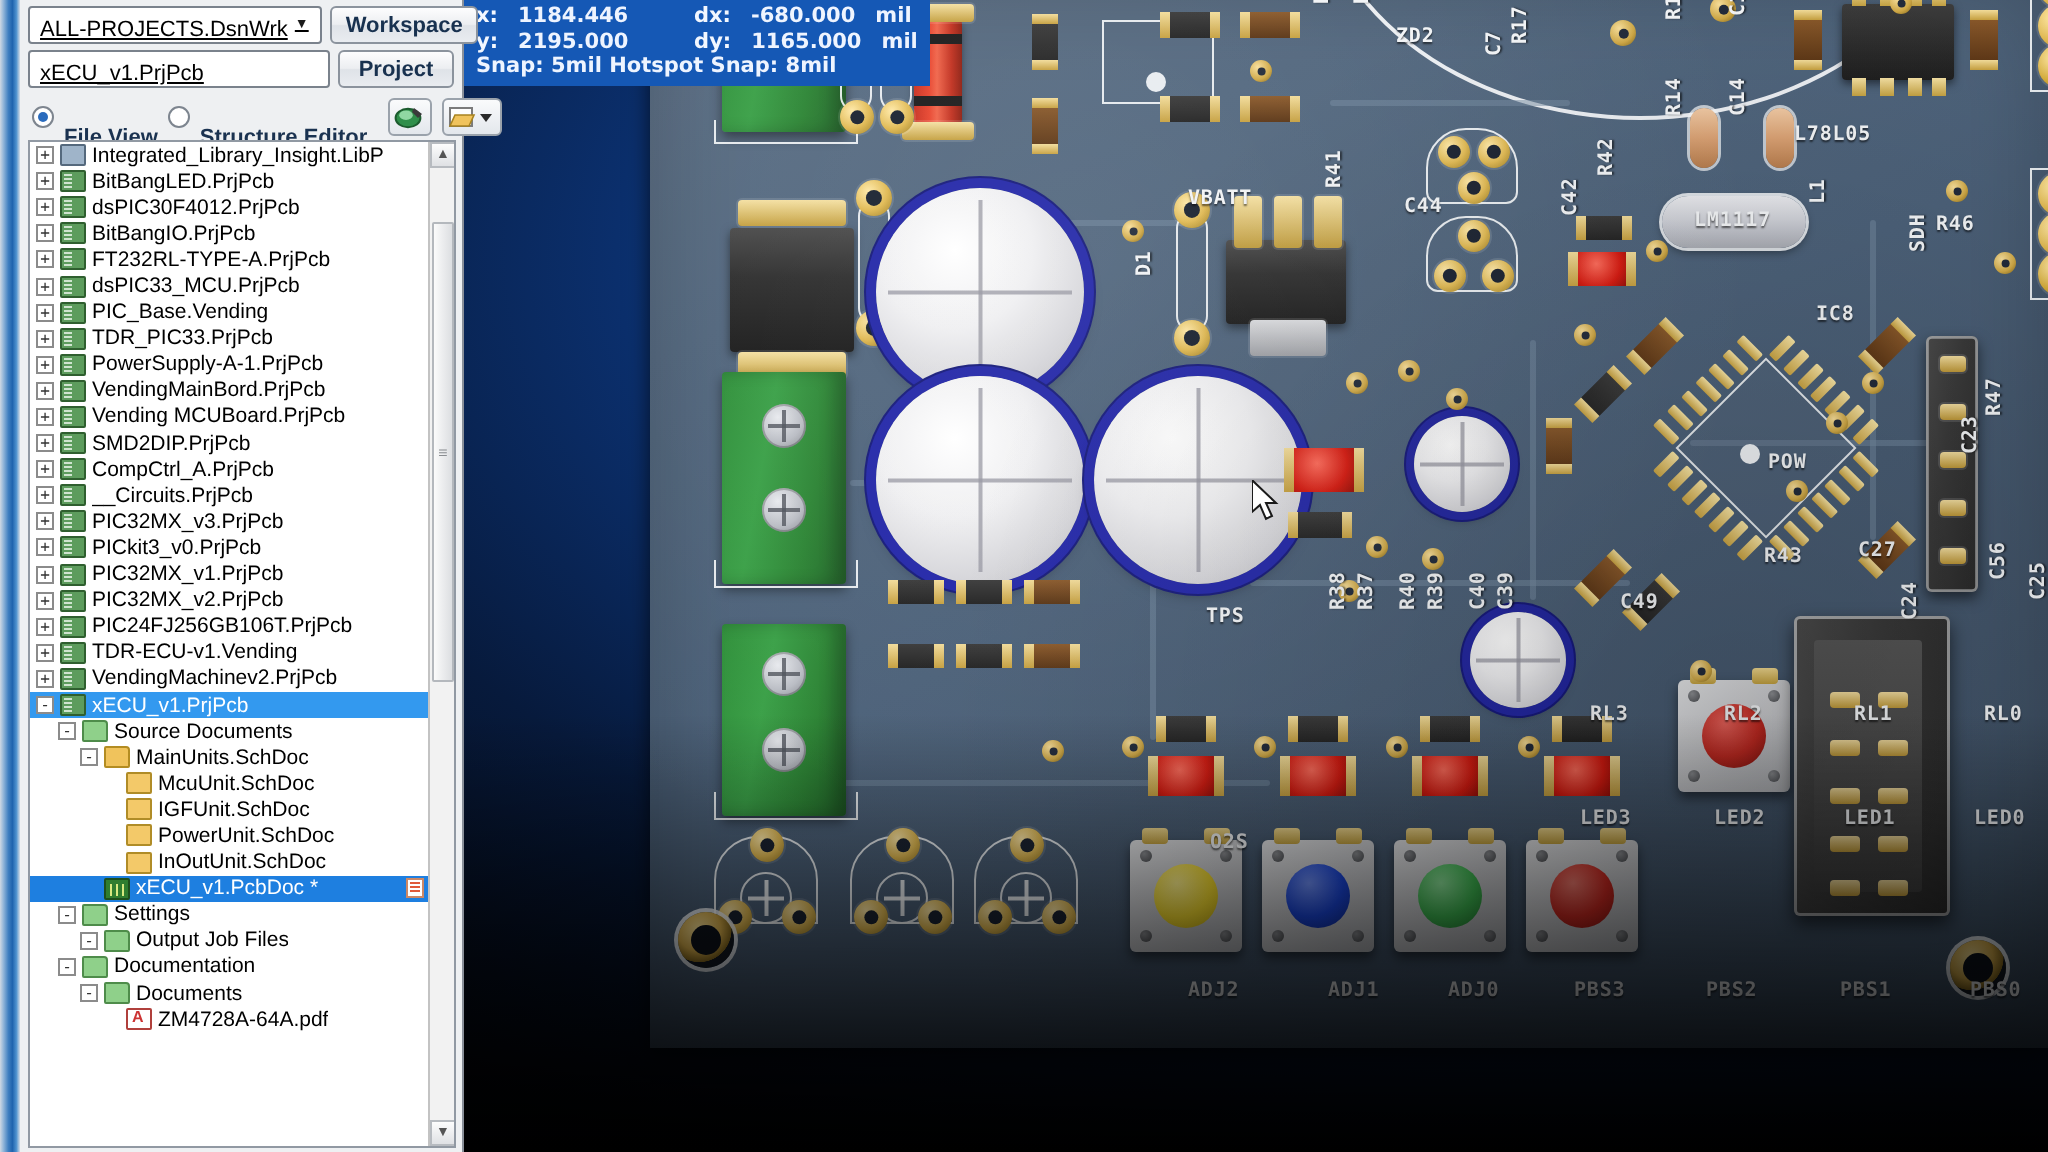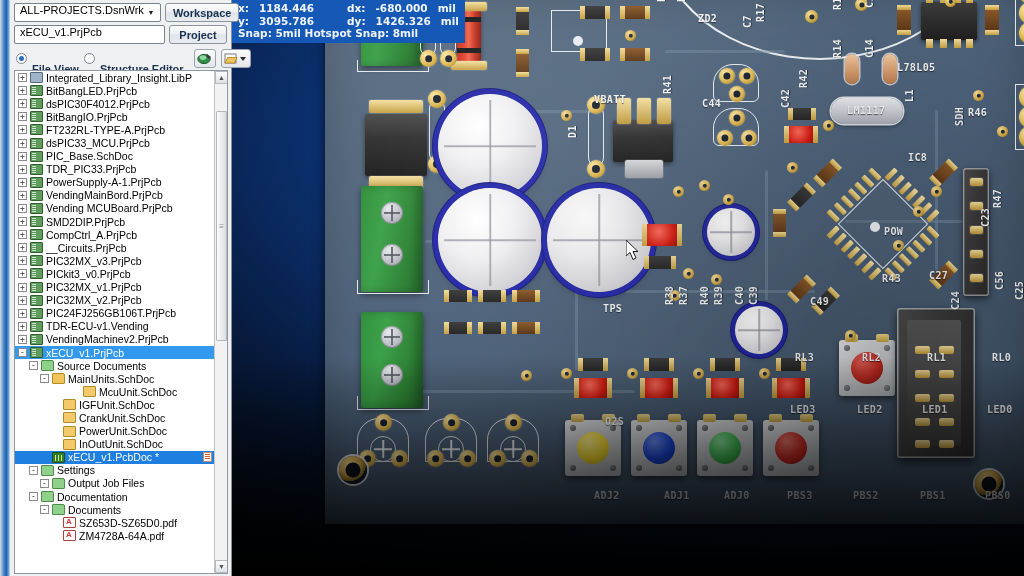--- a/index.html
+++ b/index.html
@@ -32,22 +32,22 @@
     z-index: 30;
     font-size: 11px;
     color: #111;
   }
   .panel-top { padding: 3px 4px 0 4px; }
 
   .combo-row { display: flex; align-items: center; gap: 4px; margin-bottom: 3px; }
   .combo {
     flex: 1 1 auto; height: 19px; background: #fff;
     border: 1px solid #7a828c; border-radius: 2px;
-    display: flex; align-items: flex-start; padding: 0 2px 0 5px;
-    font-size: 11px; color: #000; position: relative;
+    display: flex; align-items: flex-end; padding: 0 2px 0 5px;
+    font-size: 11px; color: #000; position: relative; text-decoration: underline;
   }
   .combo .cval { flex: 1 1 auto; white-space: nowrap; overflow: hidden; }
   .combo .carrow {
     width: 14px; height: 17px; display: flex; align-items: center; justify-content: center;
     font-size: 7px; color: #1b1b1b;
   }
   .btn-side {
     flex: 0 0 auto; height: 19px; min-width: 58px; padding: 0 7px;
     background: linear-gradient(to bottom, #fdfdfe 0%, #eceef1 48%, #dfe3e8 52%, #e9ecf0 100%);
     border: 1px solid #8b939d; border-radius: 3px;
@@ -882,23 +882,23 @@
     <div class="hud">
       <div class="ln">
         <span class="k">x:</span>
         <span class="c1">1184.446</span>
         <span class="k">dx:</span>
         <span>-680.000</span>
         <span>mil</span>
       </div>
       <div class="ln">
         <span class="k">y:</span>
-        <span class="c1">3095.786</span>
+        <span class="c1">2195.000</span>
         <span class="k">dy:</span>
-        <span>1426.326</span>
+        <span>1165.000</span>
         <span>mil</span>
       </div>
       <div>Snap: 5mil Hotspot Snap: 8mil</div>
     </div>
 
     <svg class="cursor" width="16" height="22" style="left:394px; top:240px;">
       <polygon points="0,0 0,16 4,12.5 7,19.5 10,18 7,11.5 12,11.5" fill="#ffffff" stroke="#1a1a1a" stroke-width="1"></polygon>
     </svg>
   </div>
 
@@ -971,21 +971,21 @@
             <span class="tlabel">FT232RL-TYPE-A.PrjPcb</span>
           </div>
           <div class="trow" style="padding-left: 3px;">
             <span class="plus">+</span>
             <span class="ico prj"></span>
             <span class="tlabel">dsPIC33_MCU.PrjPcb</span>
           </div>
           <div class="trow" style="padding-left: 3px;">
             <span class="plus">+</span>
             <span class="ico prj"></span>
-            <span class="tlabel">PIC_Base.SchDoc</span>
+            <span class="tlabel">PIC_Base.Vending</span>
           </div>
           <div class="trow" style="padding-left: 3px;">
             <span class="plus">+</span>
             <span class="ico prj"></span>
             <span class="tlabel">TDR_PIC33.PrjPcb</span>
           </div>
           <div class="trow" style="padding-left: 3px;">
             <span class="plus">+</span>
             <span class="ico prj"></span>
             <span class="tlabel">PowerSupply-A-1.PrjPcb</span>
@@ -1058,34 +1058,29 @@
           <div class="trow" style="padding-left: 14px;">
             <span class="plus">-</span>
             <span class="ico fold"></span>
             <span class="tlabel">Source Documents</span>
           </div>
           <div class="trow" style="padding-left: 25px;">
             <span class="plus">-</span>
             <span class="ico fold y"></span>
             <span class="tlabel">MainUnits.SchDoc</span>
           </div>
-          <div class="trow" style="padding-left: 56px;">
+          <div class="trow" style="padding-left: 36px;">
             <span class="plus hidden">+</span>
             <span class="ico sch"></span>
             <span class="tlabel">McuUnit.SchDoc</span>
           </div>
           <div class="trow" style="padding-left: 36px;">
             <span class="plus hidden">+</span>
             <span class="ico sch"></span>
             <span class="tlabel">IGFUnit.SchDoc</span>
-          </div>
-          <div class="trow" style="padding-left: 36px;">
-            <span class="plus hidden">+</span>
-            <span class="ico sch"></span>
-            <span class="tlabel">CrankUnit.SchDoc</span>
           </div>
           <div class="trow" style="padding-left: 36px;">
             <span class="plus hidden">+</span>
             <span class="ico sch"></span>
             <span class="tlabel">PowerUnit.SchDoc</span>
           </div>
           <div class="trow" style="padding-left: 36px;">
             <span class="plus hidden">+</span>
             <span class="ico sch"></span>
             <span class="tlabel">InOutUnit.SchDoc</span>
@@ -1112,25 +1107,20 @@
             <span class="tlabel">Documentation</span>
           </div>
           <div class="trow" style="padding-left: 25px;">
             <span class="plus">-</span>
             <span class="ico fold"></span>
             <span class="tlabel">Documents</span>
           </div>
           <div class="trow" style="padding-left: 36px;">
             <span class="plus hidden">+</span>
             <span class="ico pdf"></span>
-            <span class="tlabel">SZ653D-SZ65D0.pdf</span>
-          </div>
-          <div class="trow" style="padding-left: 36px;">
-            <span class="plus hidden">+</span>
-            <span class="ico pdf"></span>
             <span class="tlabel">ZM4728A-64A.pdf</span>
           </div>
         </div>
       <div class="tree-sb">
         <div class="sb-arrow up">▲</div>
         <div class="sb-thumb">
             <span>≡</span>
           </div>
         <div class="sb-arrow dn">▼</div>
       </div>

